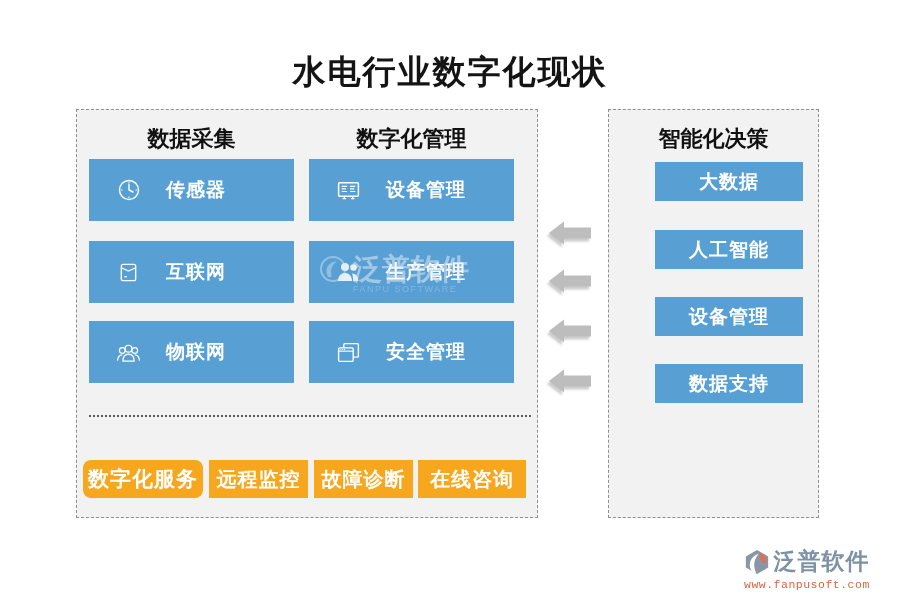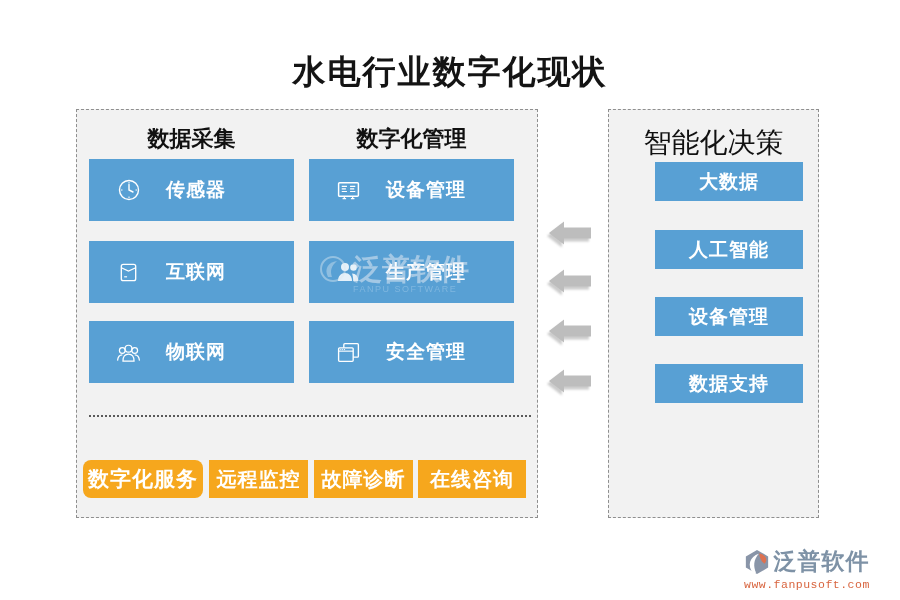--- a/index.html
+++ b/index.html
@@ -7,21 +7,21 @@
          font-family:"Liberation Serif","DejaVu Serif",serif;}
   .title{position:absolute;top:50px;left:0;width:900px;text-align:center;
          font-size:33px;font-weight:bold;color:#141414;letter-spacing:2px;margin:0;}
   .panel{position:absolute;background:#f2f2f2;border:1px dashed #8f8f8f;box-sizing:border-box;}
   .left-panel{left:76px;top:109px;width:462px;height:409px;}
   .right-panel{left:608px;top:109px;width:211px;height:409px;}
   .col-header{position:absolute;top:14px;font-size:22px;font-weight:bold;color:#111;text-align:center;}
   .col-header.c1{left:12px;width:205px;}
   .col-header.c2{left:232px;width:205px;}
   .rp-header{position:absolute;top:14px;left:0;width:100%;text-align:center;
-             font-size:28px;font-weight:normal;color:#111;}
+             font-size:22px;font-weight:bold;color:#111;}
   .btn-blue{position:absolute;background:#58a0d4;color:#fff;display:flex;align-items:center;
             font-weight:bold;font-size:19px;letter-spacing:1px;}
   .grid-btn{width:205px;height:62px;padding-left:26px;box-sizing:border-box;}
   .grid-btn .icon{display:inline-flex;width:27px;justify-content:center;margin-right:24px;}
   .r1{top:49px}.r2{top:131px}.r3{top:211px}
   .c1pos{left:12px}.c2pos{left:232px}
   .divider{position:absolute;left:12px;top:305px;width:442px;height:0;border-top:2px dotted #5a5a5a;}
   .btn-orange{position:absolute;top:350px;height:38px;background:#f6a71d;color:#fff;
               display:flex;align-items:center;justify-content:center;font-weight:bold;
               font-size:20px;letter-spacing:1px;}

